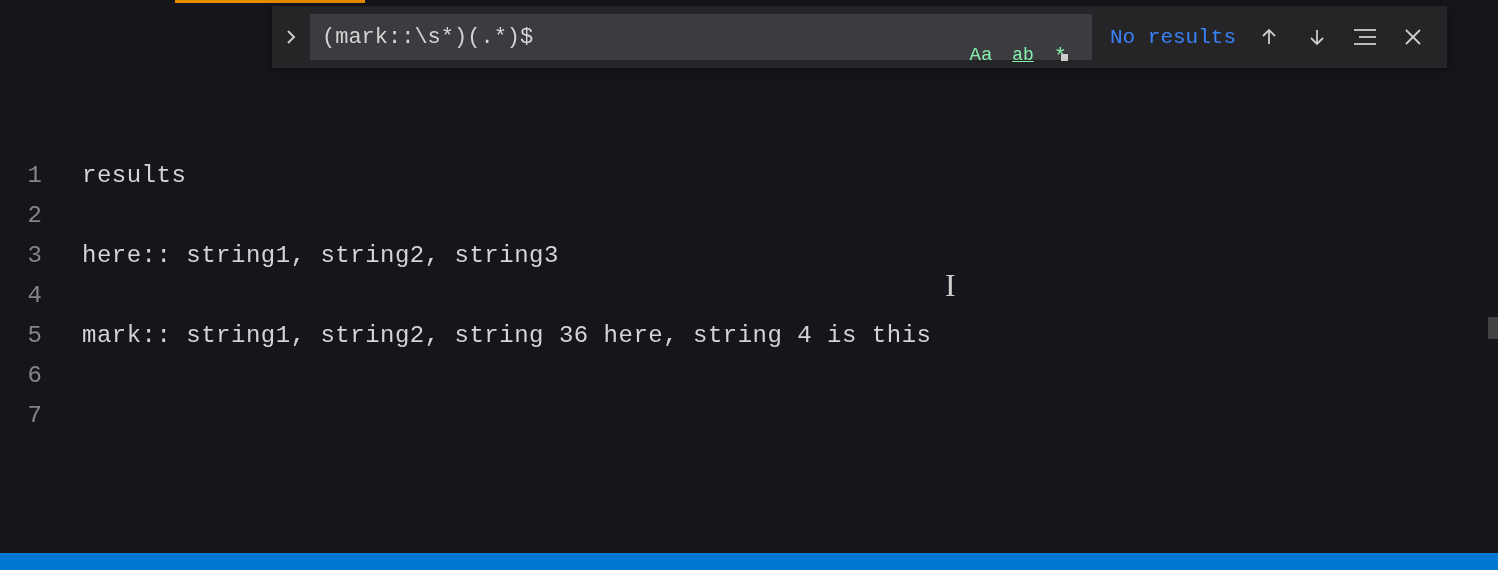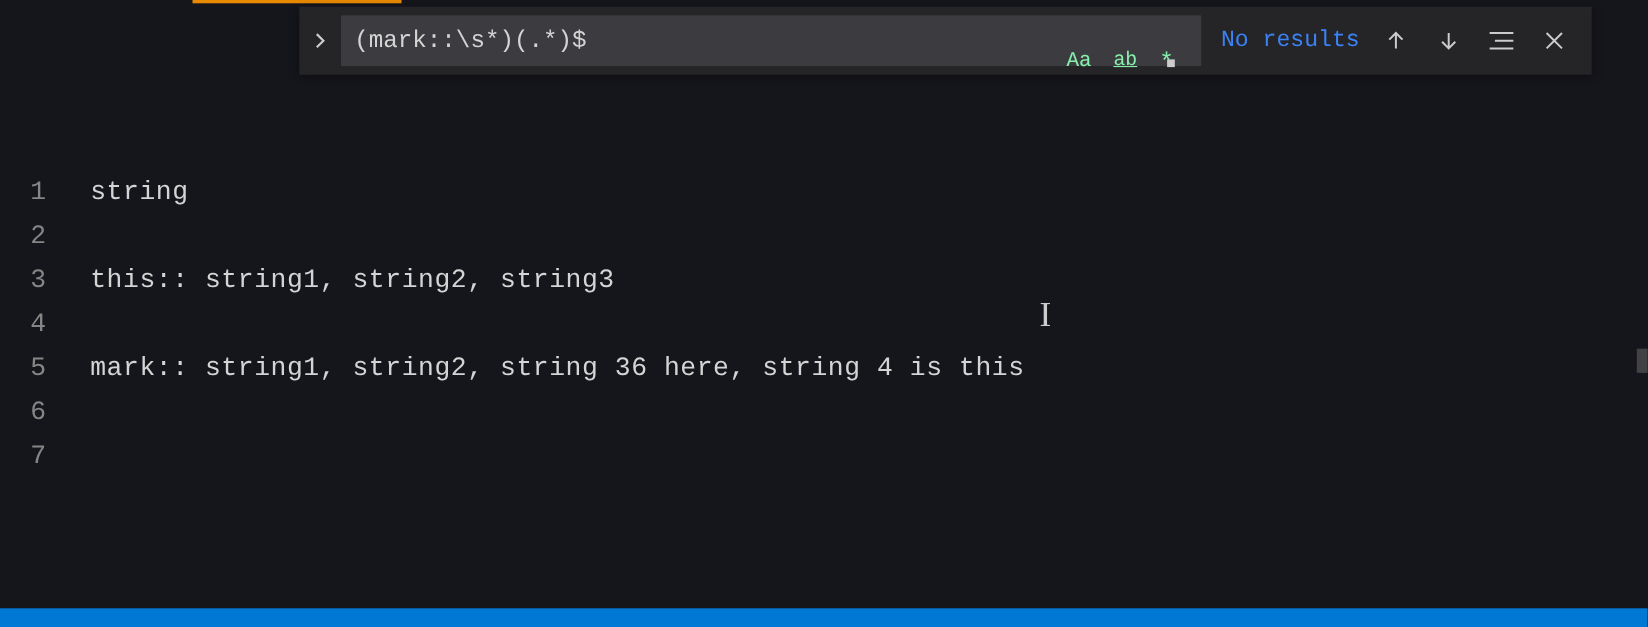--- a/index.html
+++ b/index.html
@@ -216,29 +216,29 @@
       <svg width="18" height="18" viewBox="0 0 18 18" fill="none">
         <path d="M2 2 L16 16 M16 2 L2 16" stroke-width="1.8"></path>
       </svg>
     </div>
   </div>
 </div>
 
 <div class="editor-area">
   <div class="line">
     <span class="line-number">1</span>
-    <span class="line-content">string</span>
+    <span class="line-content">results</span>
   </div>
   <div class="line">
     <span class="line-number">2</span>
     <span class="line-content"></span>
   </div>
   <div class="line">
     <span class="line-number">3</span>
-    <span class="line-content">this:: string1, string2, string3</span>
+    <span class="line-content">here:: string1, string2, string3</span>
   </div>
   <div class="line">
     <span class="line-number">4</span>
     <span class="line-content"></span>
   </div>
   <div class="line">
     <span class="line-number">5</span>
     <span class="line-content">mark:: string1, string2, string 36 here, string 4 is this</span>
   </div>
   <div class="line">

